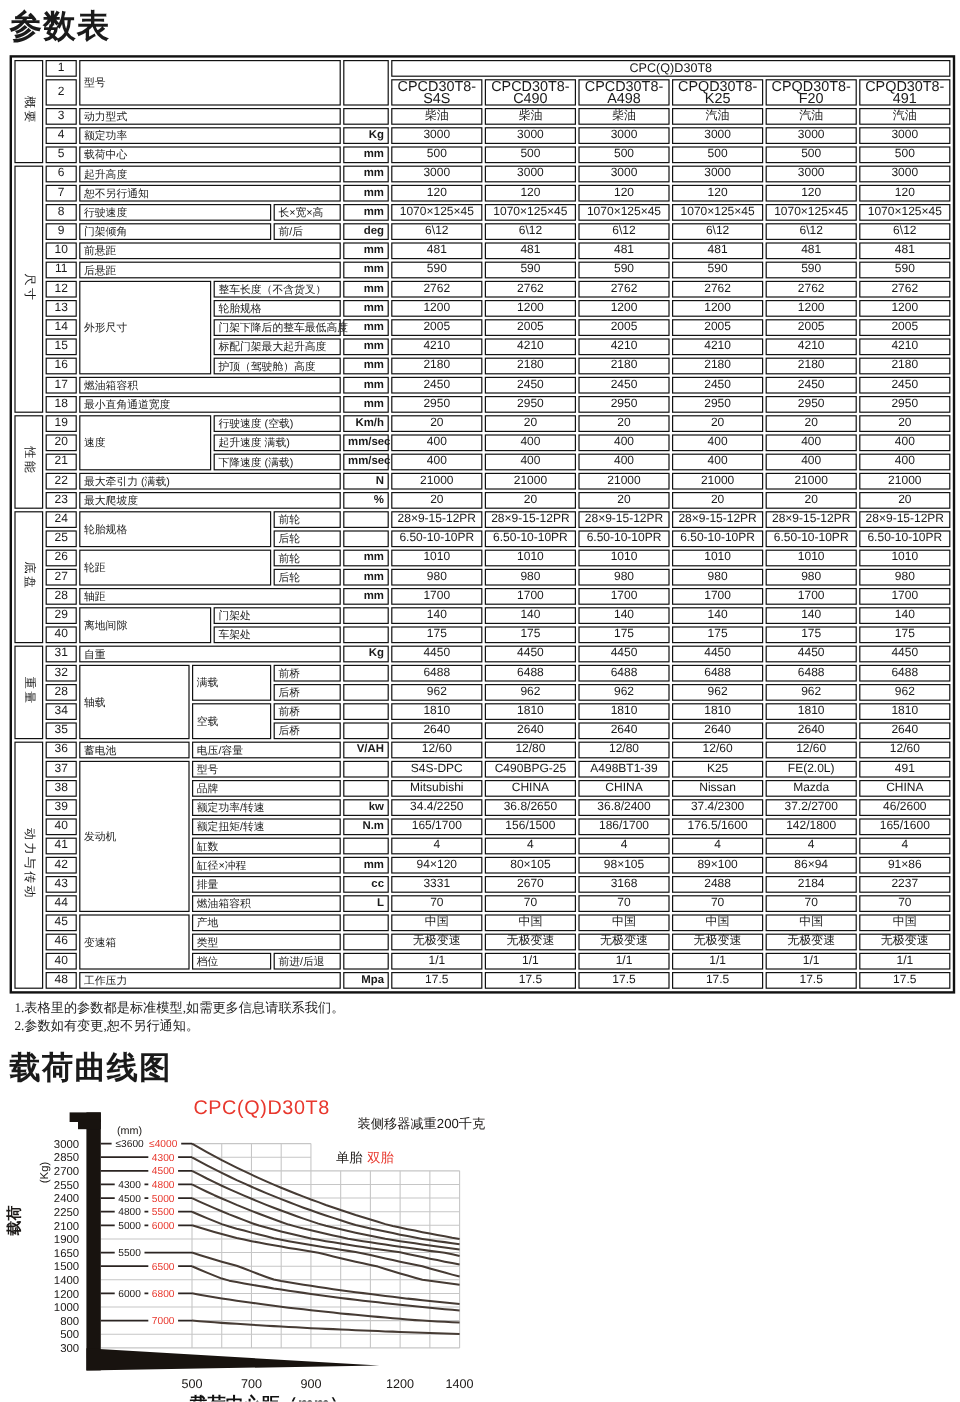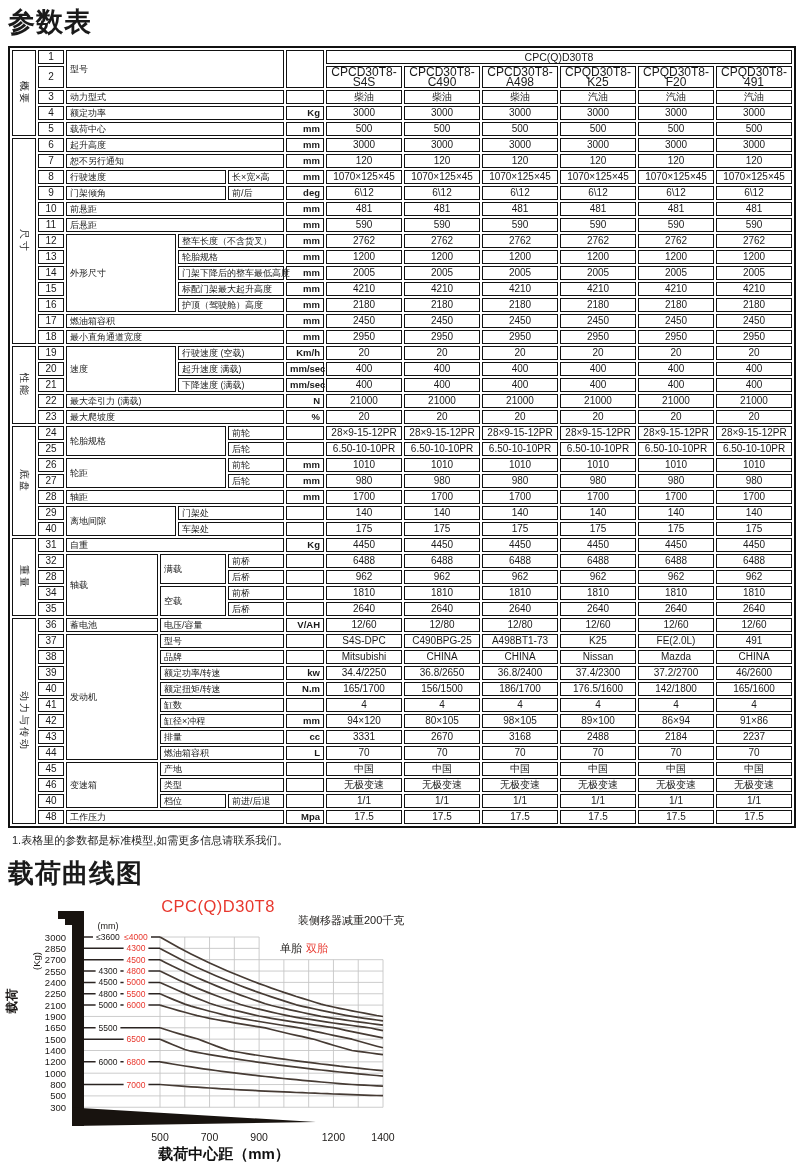--- a/index.html
+++ b/index.html
@@ -13,21 +13,21 @@
   td.gcell{text-align:center;vertical-align:middle;padding:0;}
   .vtext{writing-mode:vertical-rl;text-orientation:sideways;white-space:nowrap;
     font-size:10px;letter-spacing:2px;display:inline-block;}
   td.ncell{text-align:center;font-size:10px;white-space:nowrap;}
   td.pcell{font-size:9px;white-space:nowrap;text-align:left;vertical-align:middle;}
   td.ucell{text-align:right;font-size:9.5px;white-space:nowrap;font-weight:bold;}
   td.dcell{text-align:center;font-size:10px;white-space:nowrap;}
   td.dcell.model{white-space:normal;line-height:10px;font-size:12px;padding:0 1px;}
   td.dcell.span{font-size:10.5px;}
   .notes{margin:5px 0 0 12px;font-size:11px;line-height:1.4;color:#222;}
-  .notes div{margin:0;}
+  .notes div{margin:0;font-family:Liberation Serif, serif;}
   svg.chart{display:block;margin:2px 0 0 0;font-family:"Liberation Sans","DejaVu Sans",sans-serif;}
 </style>
 </head>
 <body>
 
 <h1 class="sec-title">参数表</h1>
 
 <table class="spec">
   <colgroup>
     <col style="width:24px">
@@ -451,21 +451,21 @@
         <td class="dcell">12/60</td>
         <td class="dcell">12/60</td>
       </tr>
       <tr>
         <td class="ncell">37</td>
         <td class="pcell" colspan="1" rowspan="8">发动机</td>
         <td class="pcell" colspan="3">型号</td>
         <td class="ucell"></td>
         <td class="dcell">S4S-DPC</td>
         <td class="dcell">C490BPG-25</td>
-        <td class="dcell">A498BT1-73</td>
+        <td class="dcell">A498BT1-39</td>
         <td class="dcell">K25</td>
         <td class="dcell">FE(2.0L)</td>
         <td class="dcell">491</td>
       </tr>
       <tr>
         <td class="ncell">38</td>
         <td class="pcell" colspan="3">品牌</td>
         <td class="ucell"></td>
         <td class="dcell">Mitsubishi</td>
         <td class="dcell">CHINA</td>
@@ -584,20 +584,21 @@
         <td class="dcell">17.5</td>
         <td class="dcell">17.5</td>
         <td class="dcell">17.5</td>
         <td class="dcell">17.5</td>
       </tr>
     </tbody>
 </table>
 
 <div class="notes">
   <div>1.表格里的参数都是标准模型,如需更多信息请联系我们。</div>
+  <div>2.参数如有变更,恕不另行通知。</div>
 </div>
 
 <h2 class="sec-title">载荷曲线图</h2>
 
 <svg class="chart" width="760" height="272" viewBox="0 0 760 272">
     <g stroke="#c6c6c6" stroke-width="0.9" fill="none">
       <line x1="160" y1="44" x2="259.1111111111111" y2="44"></line>
       <line x1="160" y1="55.35" x2="259.1111111111111" y2="55.35"></line>
       <line x1="160" y1="66.7" x2="383" y2="66.7"></line>
       <line x1="160" y1="78.05" x2="383" y2="78.05"></line>

